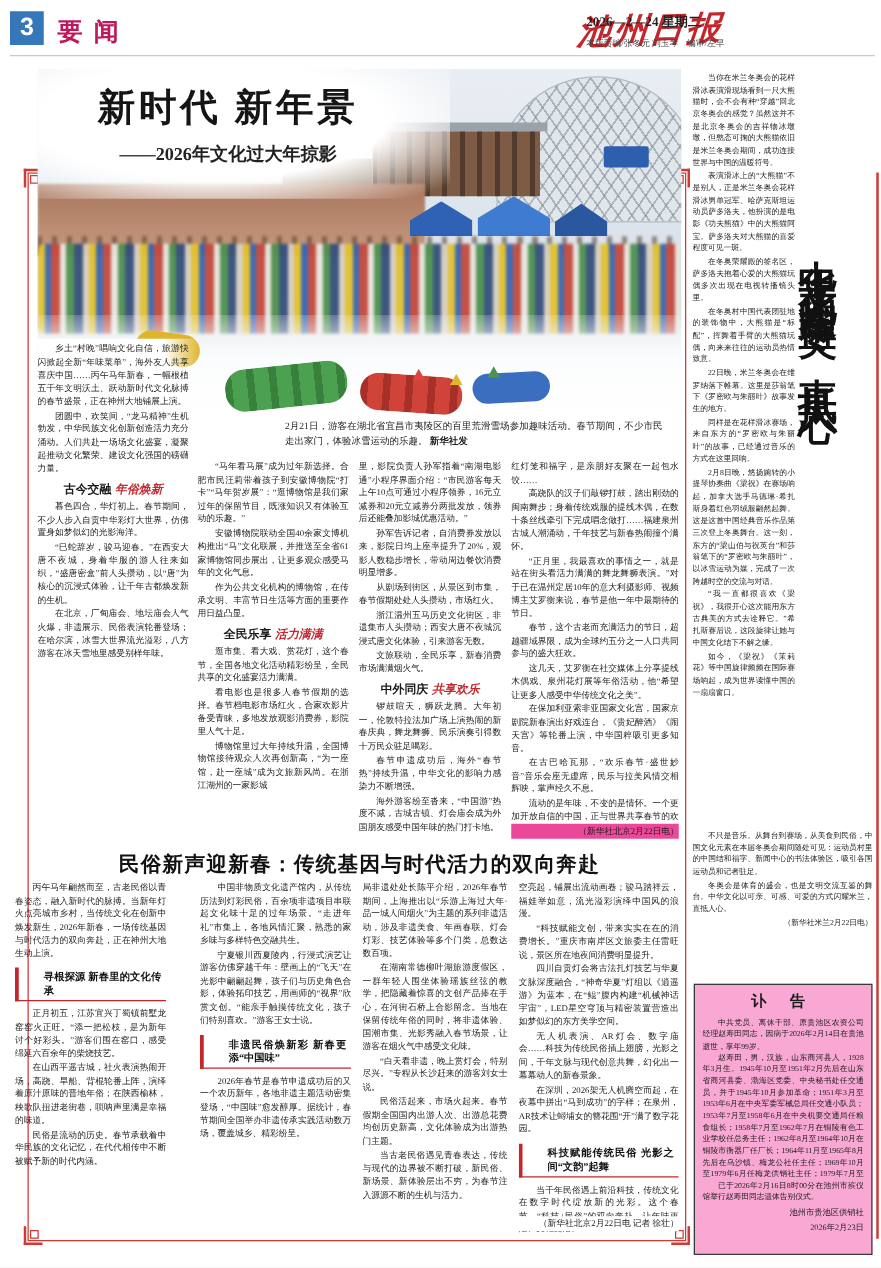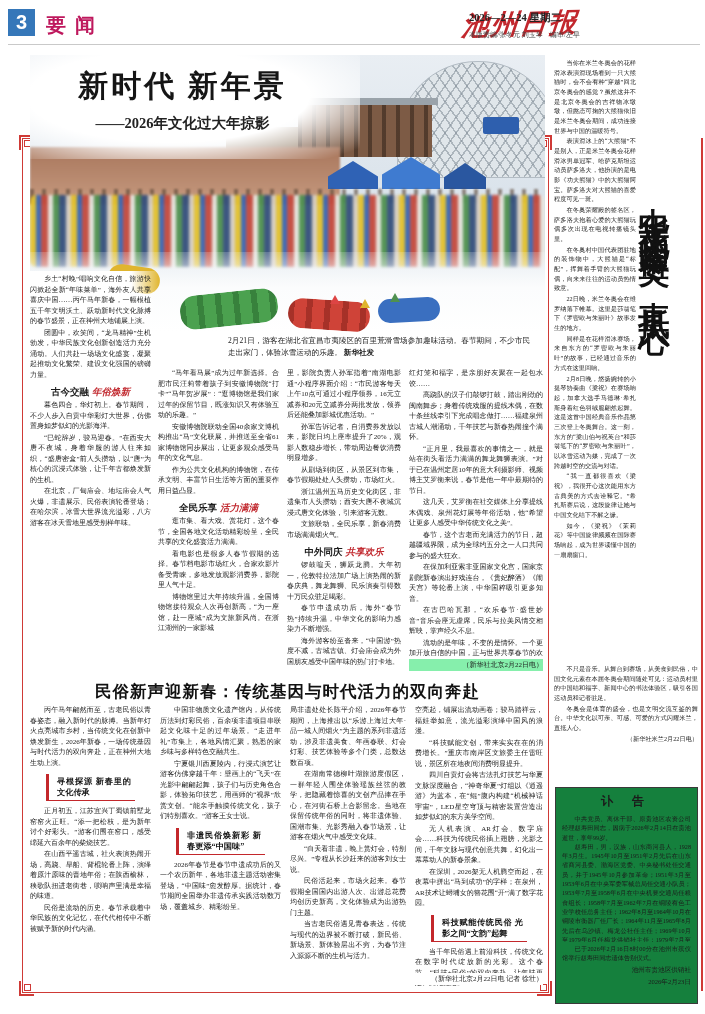--- a/index.html
+++ b/index.html
@@ -90,43 +90,43 @@
 
   
   .col{overflow:hidden;font-size:7px;line-height:1.5;text-align:justify}
   .col p{margin-bottom:1px}
   .mc1{left:30px;top:274px;width:121px;height:398px}
   .mc2{left:158px;top:368px;width:121px;height:304px}
   .mc3{left:287px;top:368px;width:114px;height:304px}
   .mc4{left:409px;top:368px;width:134px;height:304px}
   .subA{text-align:center;font-size:9.5px;font-weight:bold;margin:5px 0 4px;text-indent:0}
   .subA .red{color:#c22a30;font-style:italic;margin-left:3px}
-  .feat-sig{left:409px;top:659px;width:134px;text-align:right;font-size:7px;background:#86efac;padding:1px 0}
+  .feat-sig{left:409px;top:659px;width:134px;text-align:right;font-size:7px;background:#ec4899;padding:1px 0}
 
   
   .bot-head{left:30px;top:679px;width:515px;text-align:center;font-size:16.5px;font-weight:bold;
             color:#111;letter-spacing:1px;background:#fff;padding:2px 0}
-  .bc1{left:30px;top:705px;width:121px;height:284px}
+  .bc1{left:12px;top:705px;width:121px;height:284px}
   .bc2{left:160px;top:705px;width:121px;height:284px}
   .bc3{left:290px;top:705px;width:116px;height:284px}
   .bc4{left:415px;top:705px;width:128px;height:284px}
-  .subB{display:block;text-indent:0;margin:6px 16px 5px;font-size:8.2px;font-weight:bold;line-height:1.35;
-        border-left:3px solid #c3272b;border-bottom:1px solid #c3272b;padding:2px 4px 2px 8px;color:#111}
+  .subB{display:block;text-indent:0;margin:6px 0 5px;font-size:8.2px;font-weight:bold;line-height:1.35;
+        border-left:3px solid #c3272b;border-bottom:1px solid #c3272b;padding:2px 4px 2px 20px;color:#111}
   .bot-sig{left:415px;top:973px;width:128px;text-align:right;font-size:7px;background:#fff;padding:1px 0}
 
   
   .r-text1{left:554px;top:58px;width:82px;height:602px;font-size:6.2px;line-height:1.56}
   .r-title{left:630px;top:183px;height:476px;writing-mode:vertical-rl;font-size:31px;font-weight:bold;
            color:#111;letter-spacing:7px;line-height:1.5}
   .r-text2{left:554px;top:664px;width:144px;height:118px;font-size:6.2px;line-height:1.56}
   .sig-right{text-align:right;text-indent:0}
 
   
   .obit{left:555px;top:787px;width:143px;height:217px;border:1px solid #3a3a3a;padding:5px 6px;
-        box-sizing:border-box;background:#15803d}
+        box-sizing:border-box;background:#f9a8d4}
   .obit-title{text-align:center;font-size:12px;font-weight:bold;letter-spacing:8px;margin-bottom:4px}
   .obit-body{font-size:6.2px;line-height:1.5;height:128px;overflow:hidden;text-align:justify}
   .obit-p3{font-size:6.2px;line-height:1.5;margin-top:2px}
   .obit-sig{text-align:right;font-size:6.6px;margin-top:3px}
 </style>
 </head>
 <body>
 
 <div class="page">
 
@@ -209,22 +209,22 @@
     <p class="subA"><span>中外同庆</span><span class="red">共享欢乐</span></p>
     <p class="ind">锣鼓喧天，狮跃龙腾。大年初一，伦敦特拉法加广场上演热闹的新春庆典，舞龙舞狮、民乐演奏引得数十万民众驻足喝彩。</p>
     <p class="ind">春节申遗成功后，海外“春节热”持续升温，中华文化的影响力感染力不断增强。</p>
     <p class="ind">海外游客纷至沓来，“中国游”热度不减，古城古镇、灯会庙会成为外国朋友感受中国年味的热门打卡地。</p>
   </div>
 
   <div class="abs col mc4">
     <p>红灯笼和福字，是亲朋好友聚在一起包水饺……</p>
     <p class="ind">高跷队的汉子们敲锣打鼓，踏出刚劲的闽南舞步；身着传统戏服的提线木偶，在数十条丝线牵引下完成唱念做打……福建泉州古城人潮涌动，千年技艺与新春热闹撞个满怀。</p>
     <p class="ind">“正月里，我最喜欢的事情之一，就是站在街头看活力满满的舞龙舞狮表演。”对于已在温州定居10年的意大利摄影师、视频博主艾罗衡来说，春节是他一年中最期待的节日。</p>
+    <p class="ind">春节，这个古老而充满活力的节日，超越疆域界限，成为全球约五分之一人口共同参与的盛大狂欢。</p>
     <p class="ind">这几天，艾罗衡在社交媒体上分享提线木偶戏、泉州花灯展等年俗活动，他“希望让更多人感受中华传统文化之美”。</p>
-    <p class="ind">春节，这个古老而充满活力的节日，超越疆域界限，成为全球约五分之一人口共同参与的盛大狂欢。</p>
     <p class="ind">在保加利亚索非亚国家文化宫，国家京剧院新春演出好戏连台，《贵妃醉酒》《闹天宫》等轮番上演，中华国粹吸引更多知音。</p>
     <p class="ind">在古巴哈瓦那，“欢乐春节·盛世妙音”音乐会座无虚席，民乐与拉美风情交相辉映，掌声经久不息。</p>
     <p class="ind">流动的是年味，不变的是情怀。一个更加开放自信的中国，正与世界共享春节的欢乐与美好。</p>
   </div>
   <div class="abs feat-sig">（新华社北京2月22日电）</div>
 
   <div class="abs bot-head">民俗新声迎新春：传统基因与时代活力的双向奔赴</div>
 
   <div class="abs col bc1">
     <p class="ind">丙午马年翩然而至，古老民俗以青春姿态，融入新时代的脉搏。当新年灯火点亮城市乡村，当传统文化在创新中焕发新生，2026年新春，一场传统基因与时代活力的双向奔赴，正在神州大地生动上演。</p>

